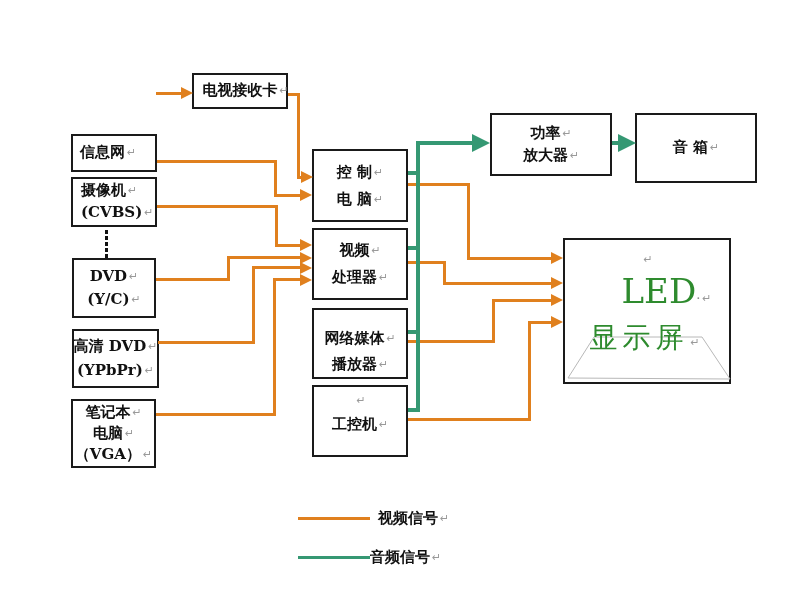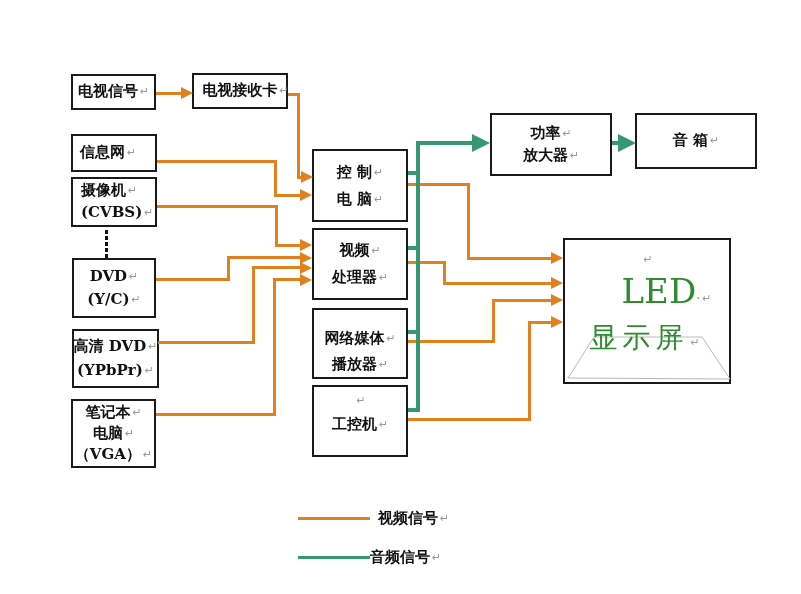--- a/index.html
+++ b/index.html
@@ -26,23 +26,20 @@
   #led-box svg{position:absolute;left:0;bottom:0;z-index:1;}
   .dots{position:absolute;left:105px;top:230px;display:flex;flex-direction:column;gap:2px;}
   .dots i{display:block;width:3px;height:4px;background:#111;}
   .legend-label{position:absolute;font-size:15px;font-weight:bold;color:#111;white-space:nowrap;}
 </style>
 </head>
 <body>
 
 <div id="stage">
 
-  <div class="box" style="left:71px;top:74px;width:85px;height:36px;">
-    <div class="bl"><span>电视信号</span><span class="pm">↵</span></div>
-  </div>
 
   <div class="box" style="left:192px;top:73px;width:96px;height:36px;padding-left:11px;">
     <div class="bl"><span>电视接收卡</span><span class="pm">↵</span></div>
   </div>
 
   <div class="box al" style="left:71px;top:134px;width:86px;height:38px;">
     <div class="bl"><span>信息网</span><span class="pm">↵</span></div>
   </div>
 
   <div class="box al" style="left:71px;top:177px;width:86px;height:50px;line-height:1.45;padding-left:8px;">
@@ -92,21 +89,21 @@
   <div class="box" style="left:312px;top:385px;width:96px;height:72px;line-height:1.6;padding-bottom:18px;">
     <div class="bl"><span></span><span class="pm">↵</span></div>
     <div class="bl"><span>工控机</span><span class="pm">↵</span></div>
   </div>
 
   <div class="box" style="left:490px;top:113px;width:122px;height:63px;line-height:1.45;">
     <div class="bl"><span>功率</span><span class="pm">↵</span></div>
     <div class="bl"><span>放大器</span><span class="pm">↵</span></div>
   </div>
 
-  <div class="box" style="left:635px;top:113px;width:122px;height:56px;">
+  <div class="box" style="left:635px;top:113px;width:122px;height:70px;">
     <div class="bl"><span>音 箱</span><span class="pm">↵</span></div>
   </div>
 
   <div class="box" id="led-box" style="left:563px;top:238px;width:168px;height:146px;">
     <div class="bl"><span class="pm">↵</span></div>
     <div class="bl led1"><span>LED</span><span class="sd">·</span><span class="pm">↵</span></div>
     <div class="bl led2"><span>显示屏</span><span class="pm">↵</span></div>
     <svg width="168" height="146" viewBox="0 0 168 146">
       <polygon points="3,142 29,101 137,101 165,143" fill="none" stroke="#b8b8b8" stroke-width="1"></polygon>
     </svg>

